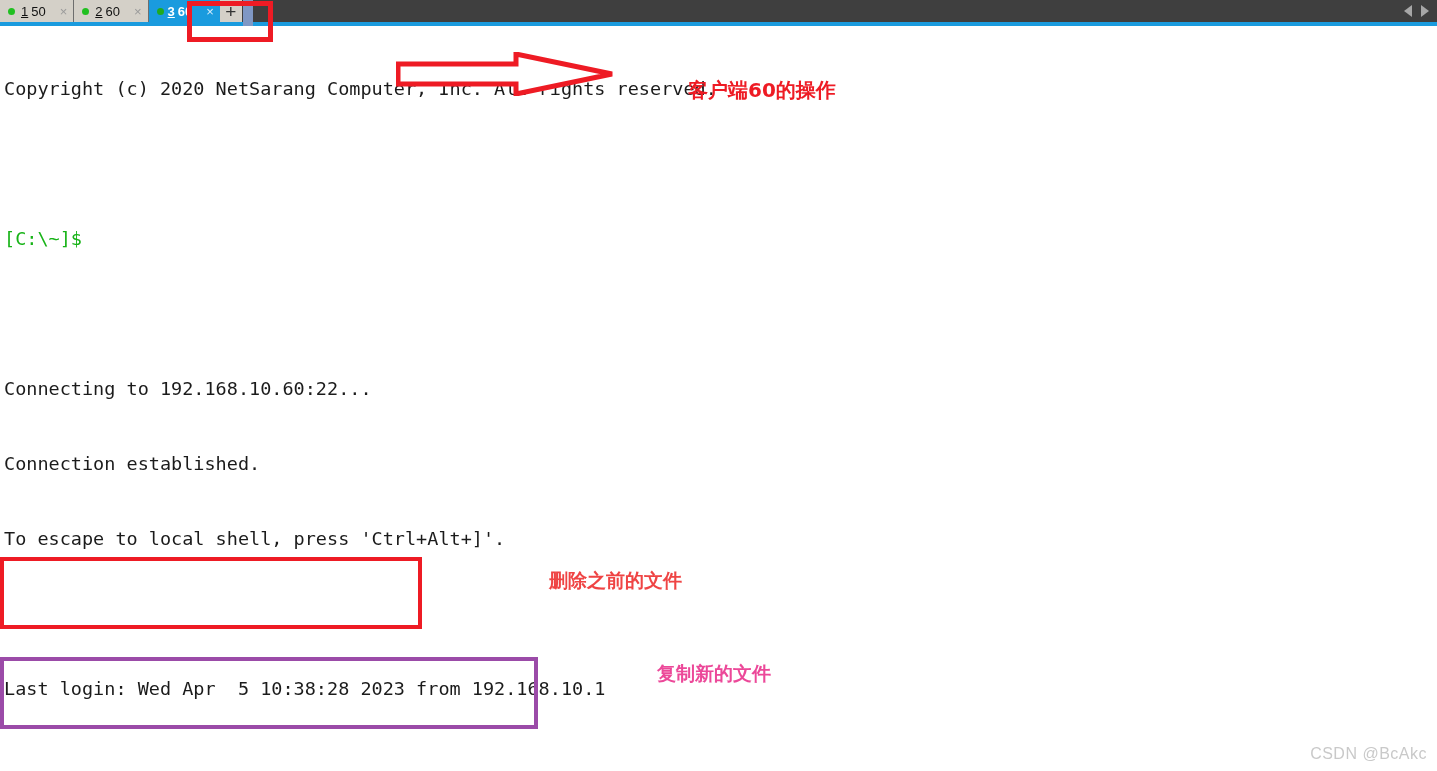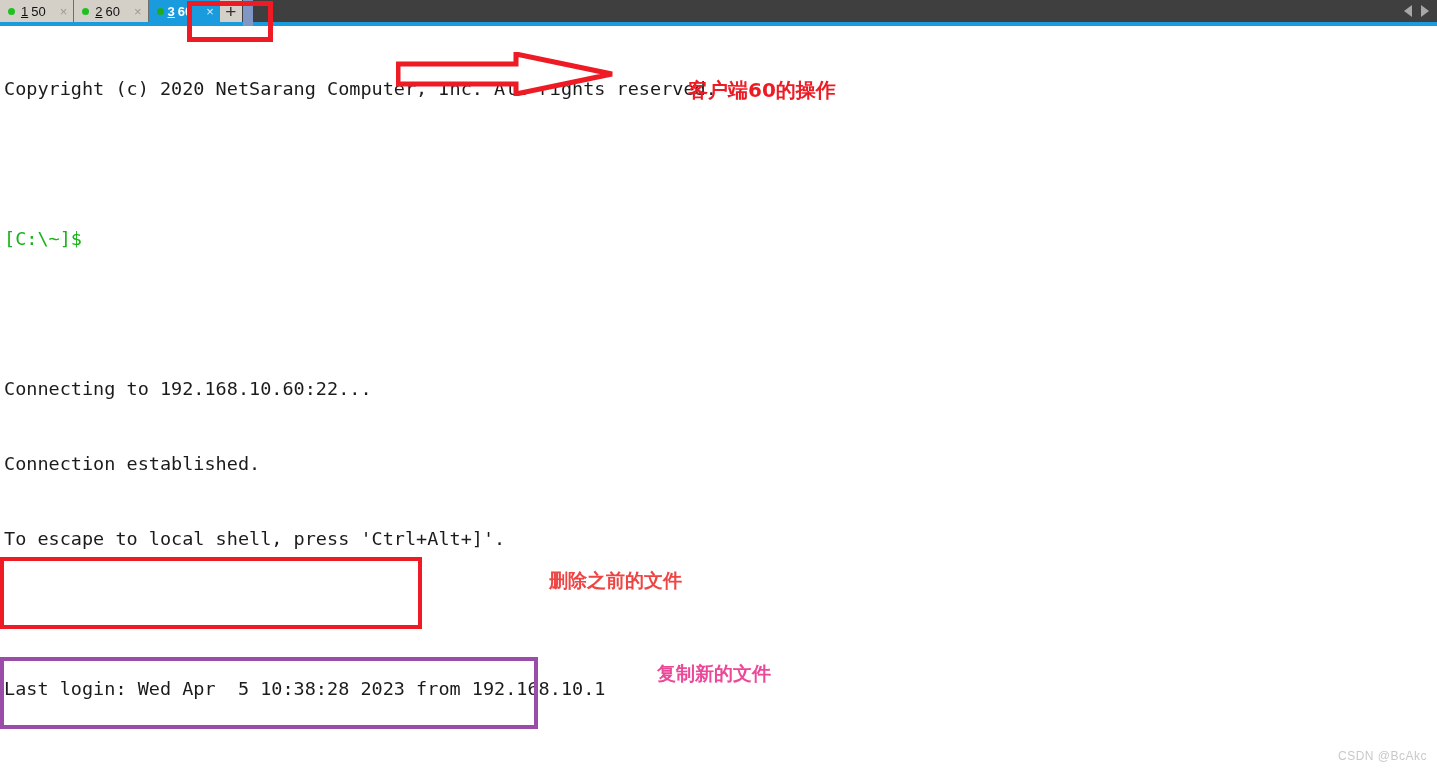--- a/index.html
+++ b/index.html
@@ -171,21 +171,21 @@
   #arrow-svg {
     position: absolute;
     left: 396px; top: 52px;
     width: 220px; height: 44px;
   }
 
   #watermark {
     position: absolute;
     right: 10px; bottom: 8px;
     font-family: "Liberation Sans", sans-serif;
-    font-size: 12px;
+    font-size: 16px;
     color: #c9c9c9;
     letter-spacing: 0.5px;
   }
 </style>
 </head>
 <body>
 
 <div id="tabbar">
 
   <div class="tab inactive">

